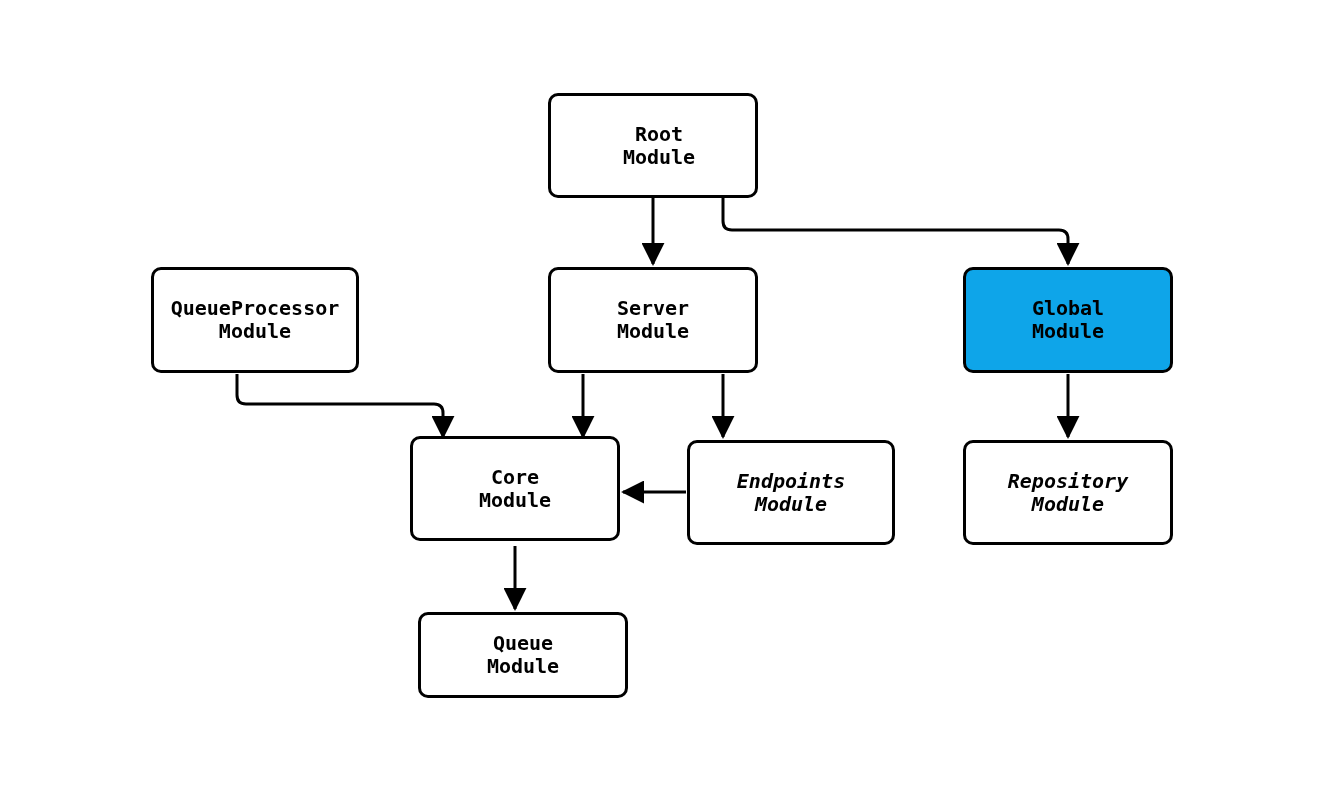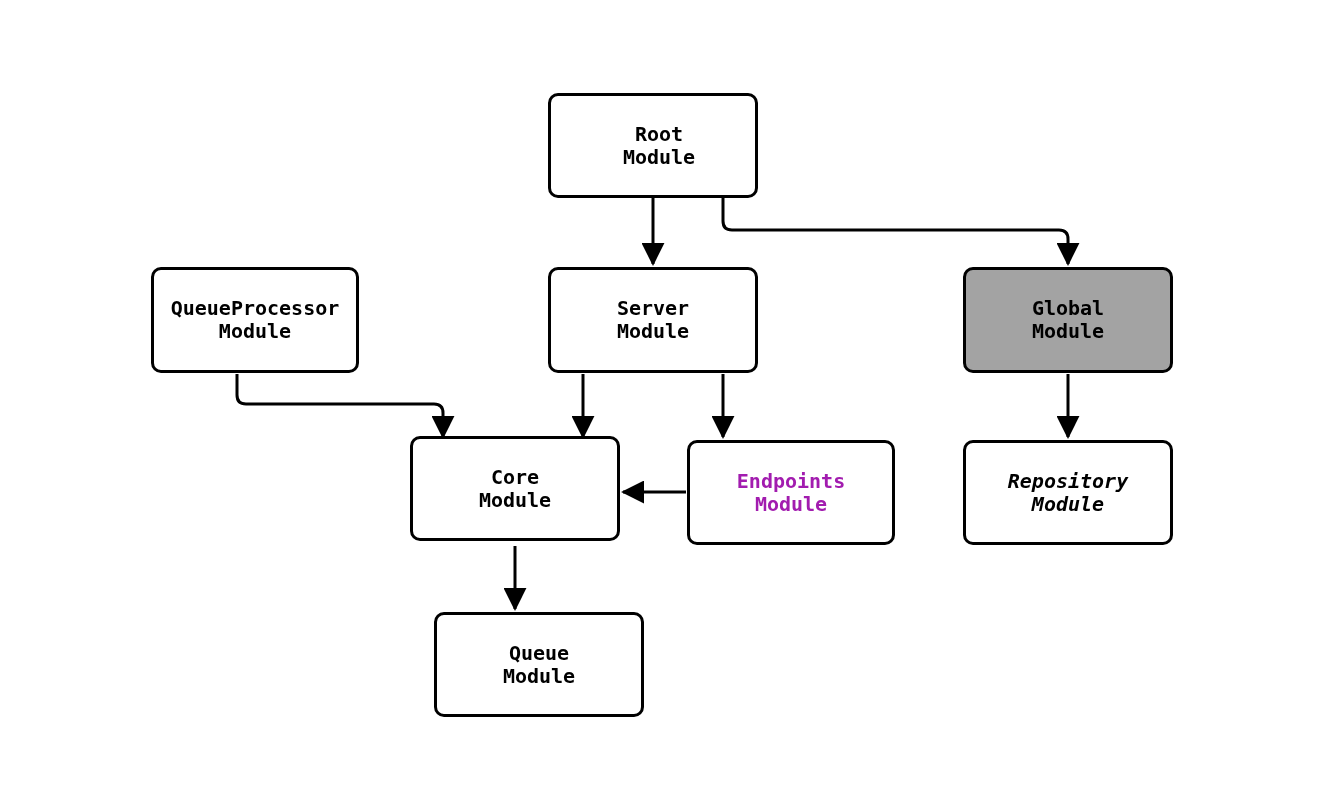--- a/index.html
+++ b/index.html
@@ -67,34 +67,34 @@
 Module</span>
   </div>
   <div class="node" style="left: 133px; top: 267px; width: 208px; height: 106px; border-color: rgb(0, 0, 0); background: rgb(255, 255, 255); margin-left: 18px;">
     <span class="node-label" style="color: rgb(0, 0, 0);">QueueProcessor
 Module</span>
   </div>
   <div class="node" style="left: 548px; top: 267px; width: 210px; height: 106px; border-color: rgb(0, 0, 0); background: rgb(255, 255, 255);">
     <span class="node-label" style="color: rgb(0, 0, 0); text-align: right;">Server
 Module</span>
   </div>
-  <div class="node" style="left: 963px; top: 267px; width: 210px; height: 106px; border-color: rgb(0, 0, 0); background: #a3a3a3;">
+  <div class="node" style="left: 963px; top: 267px; width: 210px; height: 106px; border-color: rgb(0, 0, 0); background: #0ea5e9;">
     <span class="node-label" style="color: rgb(0, 0, 0);">Global
 Module</span>
   </div>
   <div class="node" style="left: 410px; top: 436px; width: 210px; height: 105px; border-color: rgb(0, 0, 0); background: rgb(255, 255, 255);">
     <span class="node-label" style="color: rgb(0, 0, 0);">Core
 Module</span>
   </div>
   <div class="node" style="left: 687px; top: 440px; width: 208px; height: 105px; border-color: rgb(0, 0, 0); background: rgb(255, 255, 255);">
-    <span class="node-label" style="color: #a21caf;">Endpoints
+    <span class="node-label" style="color: #000000; font-style: italic;">Endpoints
 Module</span>
   </div>
   <div class="node" style="left: 963px; top: 440px; width: 210px; height: 105px; border-color: rgb(0, 0, 0); background: rgb(255, 255, 255); font-style: italic;">
     <span class="node-label" style="color: rgb(0, 0, 0);">Repository
 Module</span>
   </div>
-  <div class="node" style="left: 434px; top: 612px; width: 210px; height: 105px; border-color: rgb(0, 0, 0); background: rgb(255, 255, 255);">
+  <div class="node" style="left: 418px; top: 612px; width: 210px; height: 86px; border-color: rgb(0, 0, 0); background: rgb(255, 255, 255);">
     <span class="node-label" style="color: rgb(0, 0, 0);">Queue
 Module</span>
   </div>
 
 </div>
 
 </body></html>

